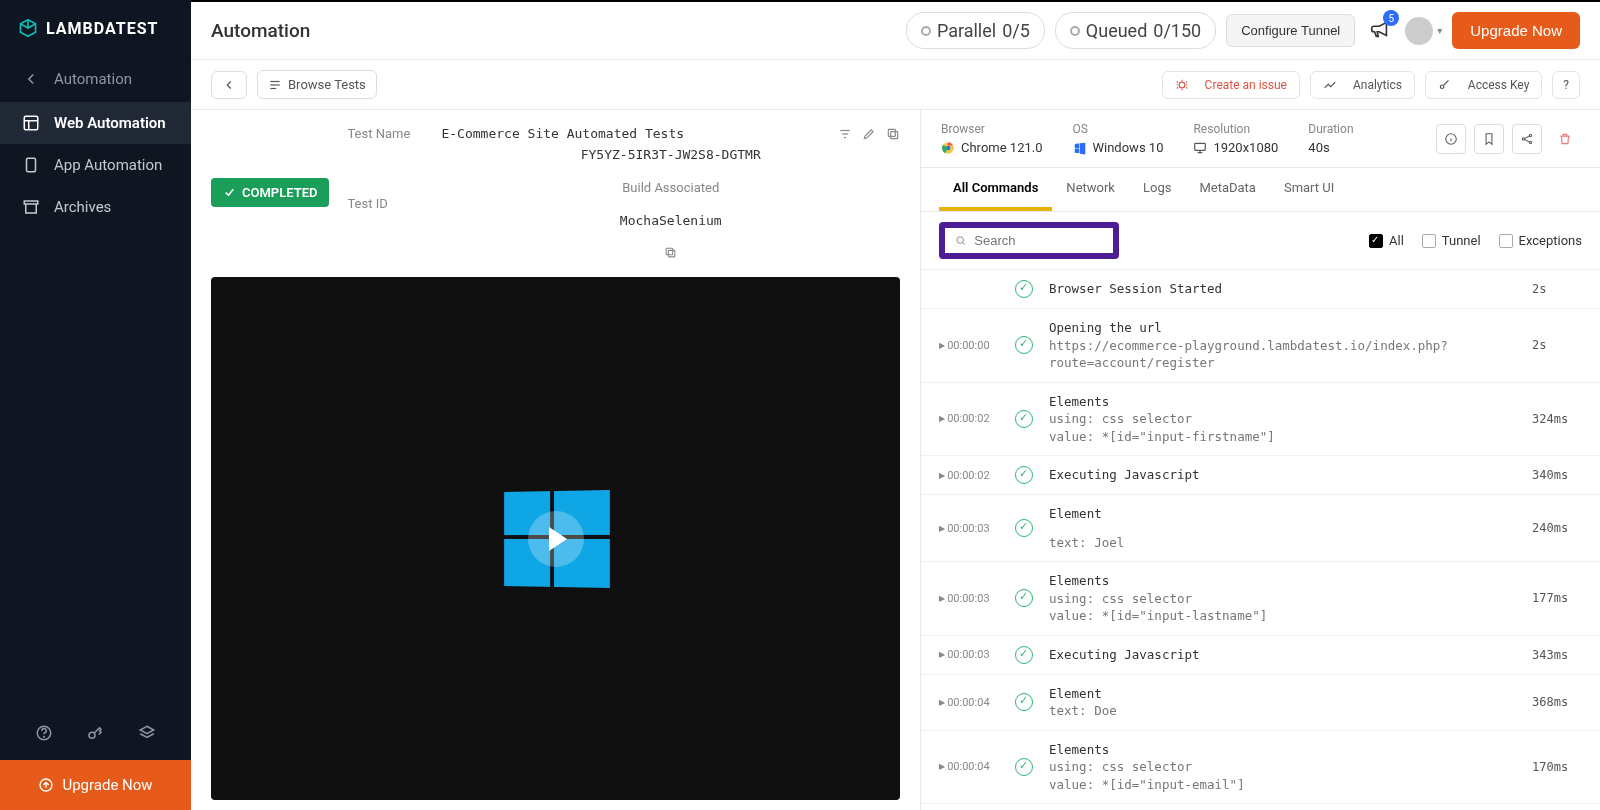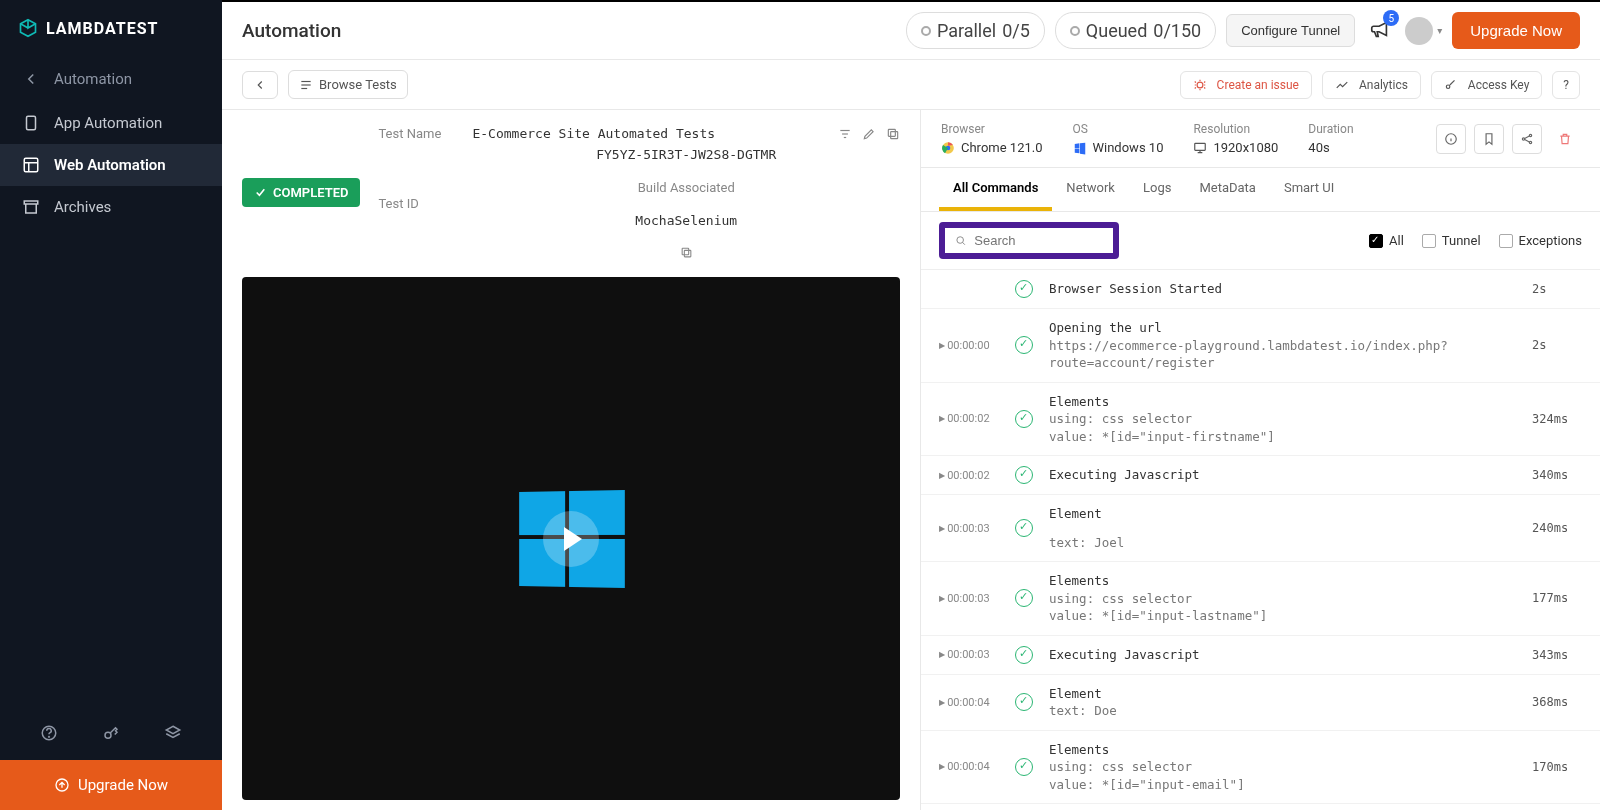--- a/index.html
+++ b/index.html
@@ -1,21 +1,21 @@
 <!DOCTYPE html>
 <html><head>
 <meta charset="utf-8">
 <style>
 * { box-sizing: border-box; margin: 0; padding: 0; }
 body { font-family: -apple-system, BlinkMacSystemFont, "Segoe UI", Roboto, sans-serif; font-size: 13px; color: #333; background: #fff; overflow: hidden; }
 
 .app { display: flex; height: 810px; width: 1600px; }
 
 
-.sidebar { width: 222px; background: #101621; color: #c5c9d1; display: flex; flex-direction: column; }
+.sidebar { width: 191px; background: #101621; color: #c5c9d1; display: flex; flex-direction: column; }
 .logo { display: flex; align-items: center; padding: 18px 18px; gap: 8px; }
 .logo-icon { width: 20px; height: 20px; }
 .logo-text { color: #fff; font-weight: 700; font-size: 16px; letter-spacing: 1px; }
 .nav-group-header { display: flex; align-items: center; gap: 14px; padding: 14px 22px; color: #8e96a5; font-size: 15px; cursor: pointer; }
 .nav-item { display: flex; align-items: center; gap: 14px; padding: 12px 22px; font-size: 15px; cursor: pointer; }
 .nav-item.active { background: #212937; color: #fff; font-weight: 600; }
 .nav-icon { width: 18px; height: 18px; flex-shrink: 0; }
 .sidebar-bottom { margin-top: auto; }
 .sidebar-icons { display: flex; justify-content: space-around; padding: 18px; }
 .upgrade-sidebar { background: #e65a1a; color: #fff; display: flex; align-items: center; justify-content: center; gap: 8px; padding: 16px; font-size: 15px; cursor: pointer; }
@@ -33,21 +33,21 @@
 .upgrade-btn { background: #e65a1a; color: #fff; border: none; border-radius: 6px; padding: 10px 18px; font-size: 15px; font-weight: 500; cursor: pointer; }
 .notif { position: relative; padding: 4px; }
 .badge { position: absolute; top: -4px; right: -4px; background: #2d6cf6; color: #fff; border-radius: 50%; width: 16px; height: 16px; font-size: 10px; display: flex; align-items: center; justify-content: center; }
 .avatar { width: 28px; height: 28px; border-radius: 50%; background: #ccc; }
 .chev { color: #888; font-size: 10px;}
 
 
 .toolbar { display: flex; align-items: center; padding: 10px 20px; border-bottom: 1px solid #e8e8e8; gap: 10px; }
 .icon-btn { border: 1px solid #ddd; border-radius: 6px; padding: 6px 10px; cursor: pointer; background: #fff; color: #555; display: flex; align-items:center; gap:6px; }
 .toolbar-right { margin-left: auto; display: flex; gap: 10px; }
-.link-btn { display: flex; align-items: center; gap: 10px; border: 1px solid #e4e4e4; border-radius: 6px; padding: 6px 12px; font-size: 12px; color: #555; cursor: pointer; background:#fff;}
+.link-btn { display: flex; align-items: center; gap: 16px; border: 1px solid #e4e4e4; border-radius: 6px; padding: 6px 12px; font-size: 12px; color: #555; cursor: pointer; background:#fff;}
 .link-btn.bug { color: #d54; }
 
 
 .content { flex: 1; display: flex; overflow: hidden; }
 .left-pane { flex: 1; display: flex; flex-direction: column; padding: 10px 20px; min-width: 0; }
 .test-header { display: flex; align-items: center; gap: 18px; padding: 6px 0 14px; border-bottom: 0; }
 .status-chip { background: #1a9e5a; color: #fff; border-radius: 4px; padding: 7px 12px; font-size: 13px; font-weight: 600; display: flex; align-items: center; gap: 6px; }
 .meta-grid { display: grid; grid-template-columns: 80px 1fr; gap: 6px 14px; font-size: 13px; flex:1; align-items:center;}
 .meta-label { color: #888; }
 .meta-val { font-family: ui-monospace, Menlo, monospace; color: #333; }
@@ -102,33 +102,33 @@
           <path d="M12 2 L12 12 L21 7 M12 12 L3 7"></path>
         </svg>
       <span class="logo-text">LAMBDATEST</span>
     </div>
     <div class="nav-group-header">
       <svg class="nav-icon" viewBox="0 0 24 24" fill="none" stroke="currentColor" stroke-width="2">
           <path d="M15 18 L9 12 L15 6"></path>
         </svg>
       <span>Automation</span>
     </div>
-    <div class="nav-item">
-      <svg class="nav-icon" viewBox="0 0 24 24" fill="none" stroke="currentColor" stroke-width="2">
-          <rect x="6" y="3" width="12" height="18" rx="2"></rect>
-        </svg>
-      <span>App Automation</span>
-    </div>
     <div class="nav-item active">
       <svg class="nav-icon" viewBox="0 0 24 24" fill="none" stroke="currentColor" stroke-width="2">
           <rect x="3" y="3" width="18" height="18" rx="2"></rect>
           <line x1="3" y1="9" x2="21" y2="9"></line>
           <line x1="9" y1="9" x2="9" y2="21"></line>
         </svg>
       <span>Web Automation</span>
+    </div>
+    <div class="nav-item">
+      <svg class="nav-icon" viewBox="0 0 24 24" fill="none" stroke="currentColor" stroke-width="2">
+          <rect x="6" y="3" width="12" height="18" rx="2"></rect>
+        </svg>
+      <span>App Automation</span>
     </div>
     <div class="nav-item">
       <svg class="nav-icon" viewBox="0 0 24 24" fill="none" stroke="currentColor" stroke-width="2">
           <rect x="3" y="4" width="18" height="4"></rect>
           <path d="M5 8 L5 20 L19 20 L19 8"></path>
         </svg>
       <span>Archives</span>
     </div>
     <div class="sidebar-bottom">
       <div class="sidebar-icons">

